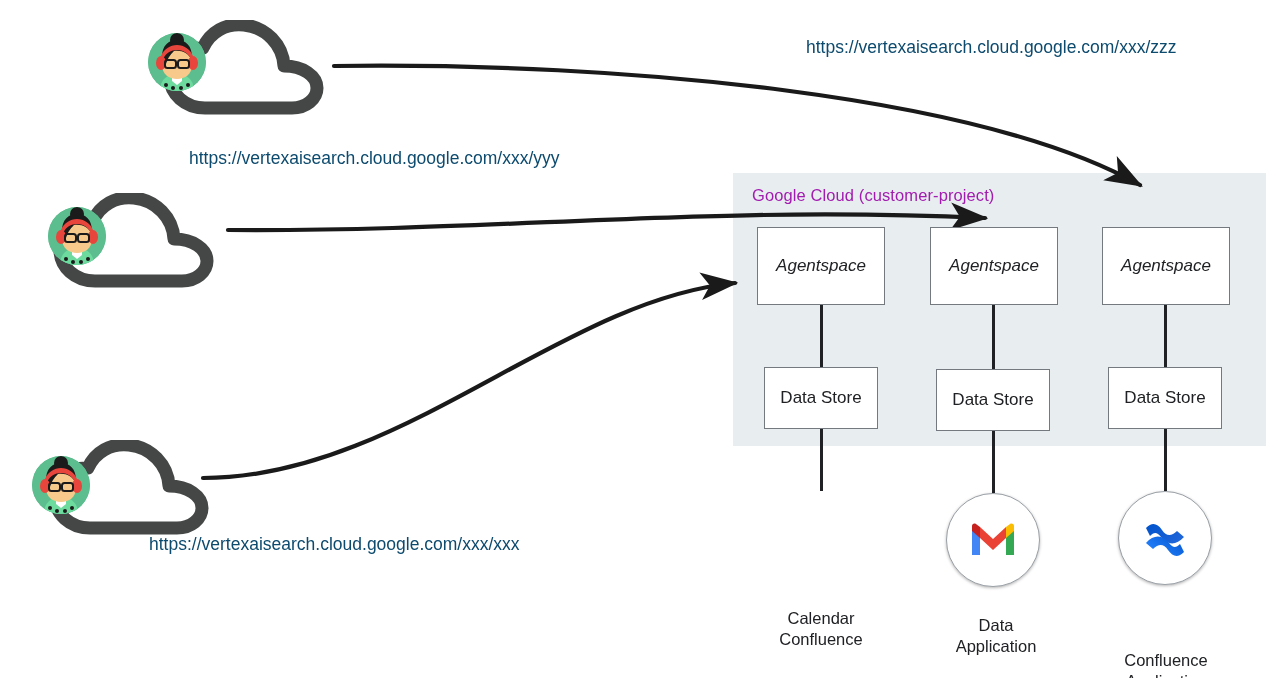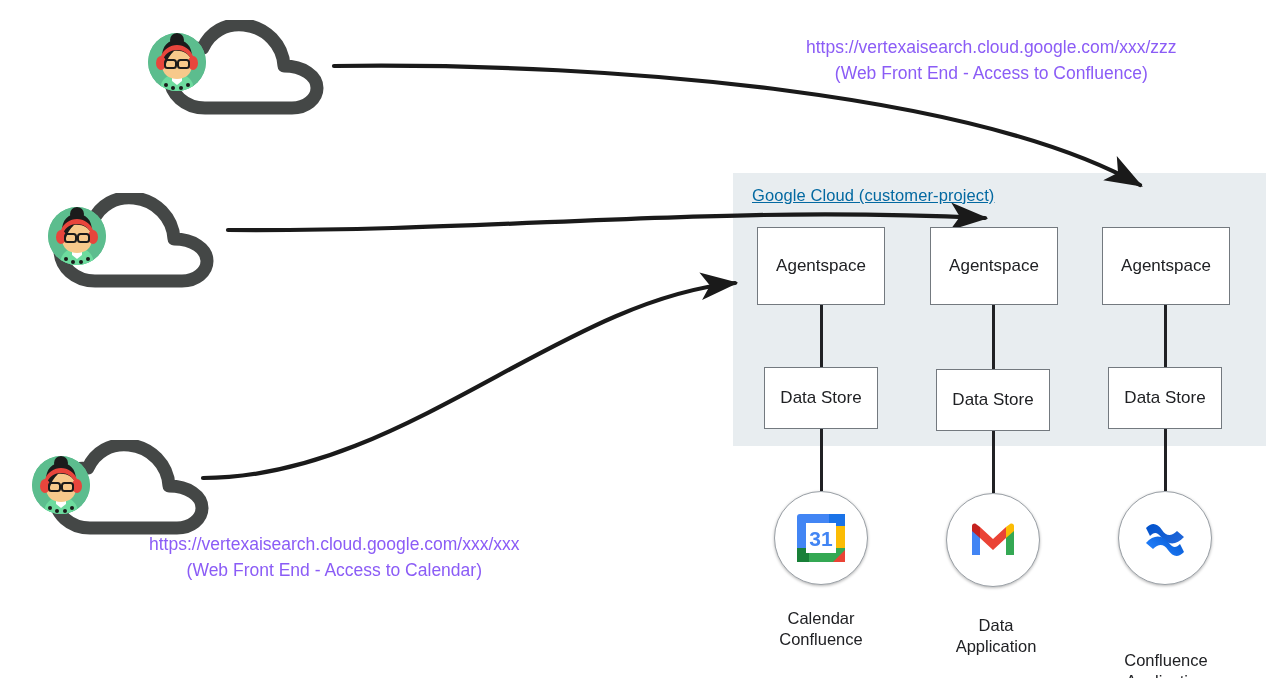--- a/index.html
+++ b/index.html
@@ -29,43 +29,43 @@
   .cloud-group { position: absolute; }
 
   
   .cloud-panel {
     position: absolute;
     background: #e8edf0;
   }
   .panel-label {
     position: absolute;
     font-size: 16.5px;
-    color: #0369a1;
+    color: #a21caf;
     white-space: nowrap;
     letter-spacing: 0.1px;
-    text-decoration: underline;
   }
 
   
   .node-box {
     position: absolute;
     background: #ffffff;
     border: 1.6px solid #73797f;
     display: flex;
     align-items: center;
     justify-content: center;
     box-sizing: border-box;
     text-align: center;
   }
   .node-box .node-label {
     font-size: 17px;
     color: #202124;
     line-height: 1.15;
   }
   .node-box.agentspace .node-label {
+    font-style: italic;
   }
 
   
   .connector {
     position: absolute;
     background: #202124;
     width: 3px;
   }
 
   
@@ -91,21 +91,21 @@
     white-space: pre-line;
     width: 180px;
   }
 
   
   .url-block {
     position: absolute;
     text-align: center;
     font-size: 17.5px;
     line-height: 1.5;
-    color: #8b5cf6;
+    color: #0c4a6e;
     white-space: nowrap;
   }
   .url-block .url-line { display: block; }
   .url-block .url-sub { display: block; }
 
   
   .avatar {
     position: absolute;
     width: 58px;
     height: 58px;
@@ -210,51 +210,38 @@
         <ellipse cx="45" cy="30" rx="5" ry="7" fill="#e8453c"></ellipse>
         <rect x="17" y="27" width="11" height="8" rx="2.5" fill="none" stroke="#1b1b1b" stroke-width="2"></rect>
         <rect x="30" y="27" width="11" height="8" rx="2.5" fill="none" stroke="#1b1b1b" stroke-width="2"></rect>
         <line x1="28" y1="30" x2="30" y2="30" stroke="#1b1b1b" stroke-width="2"></line>
       </svg>
     </div>
   </div>
 
   <div class="url-block" style="left:806px; top:34px;">
     <span class="url-line">https://vertexaisearch.cloud.google.com/xxx/zzz</span>
-    <span class="url-sub">(Web Front End - Access to Confluence)</span>
   </div>
 
   <div class="url-block" style="left:189px; top:145px;">
+    <span class="url-line">https://vertexaisearch.cloud.google.com/xxx/yyy</span>
   </div>
 
   <div class="url-block" style="left:125px; top:531px;margin-left:24px;">
     <span class="url-line">https://vertexaisearch.cloud.google.com/xxx/xxx</span>
-    <span class="url-sub">(Web Front End - Access to Calendar)</span>
   </div>
 
   <div class="node-box agentspace" style="left:757px; top:227px; width:128px; height:78px;">
     <span class="node-label">Agentspace</span>
   </div>
   <div class="connector" style="left:820px; top:305px; height:62px;"></div>
   <div class="node-box" style="left:764px; top:367px; width:114px; height:62px;">
     <span class="node-label">Data Store</span>
   </div>
   <div class="connector" style="left:820px; top:429px; height:62px;"></div>
-  <div class="app-circle" style="left:774px; top:491px;">
-    <svg width="56" height="56" viewBox="0 0 56 56">
-      <rect x="4" y="4" width="48" height="48" rx="3" fill="#4285f4"></rect>
-      <rect x="36" y="4" width="16" height="16" fill="#1a73e8"></rect>
-      <rect x="36" y="16" width="16" height="24" fill="#fbbc04"></rect>
-      <rect x="14" y="38" width="38" height="14" fill="#34a853"></rect>
-      <rect x="4" y="38" width="12" height="14" fill="#188038"></rect>
-      <path d="M40,52 L52,40 L52,52 Z" fill="#ea4335"></path>
-      <rect x="13" y="13" width="30" height="30" fill="#ffffff"></rect>
-      <text x="28" y="36" font-family="'Liberation Sans', sans-serif" font-size="21" font-weight="bold" fill="#4285f4" text-anchor="middle">31</text>
-    </svg>
-  </div>
   <div class="app-caption" style="left:731px; top:608px;">Calendar
 Confluence</div>
 
   <div class="node-box agentspace" style="left:930px; top:227px; width:128px; height:78px;">
     <span class="node-label">Agentspace</span>
   </div>
   <div class="connector" style="left:992px; top:305px; height:64px;"></div>
   <div class="node-box" style="left:936px; top:369px; width:114px; height:62px;">
     <span class="node-label">Data Store</span>
   </div>

